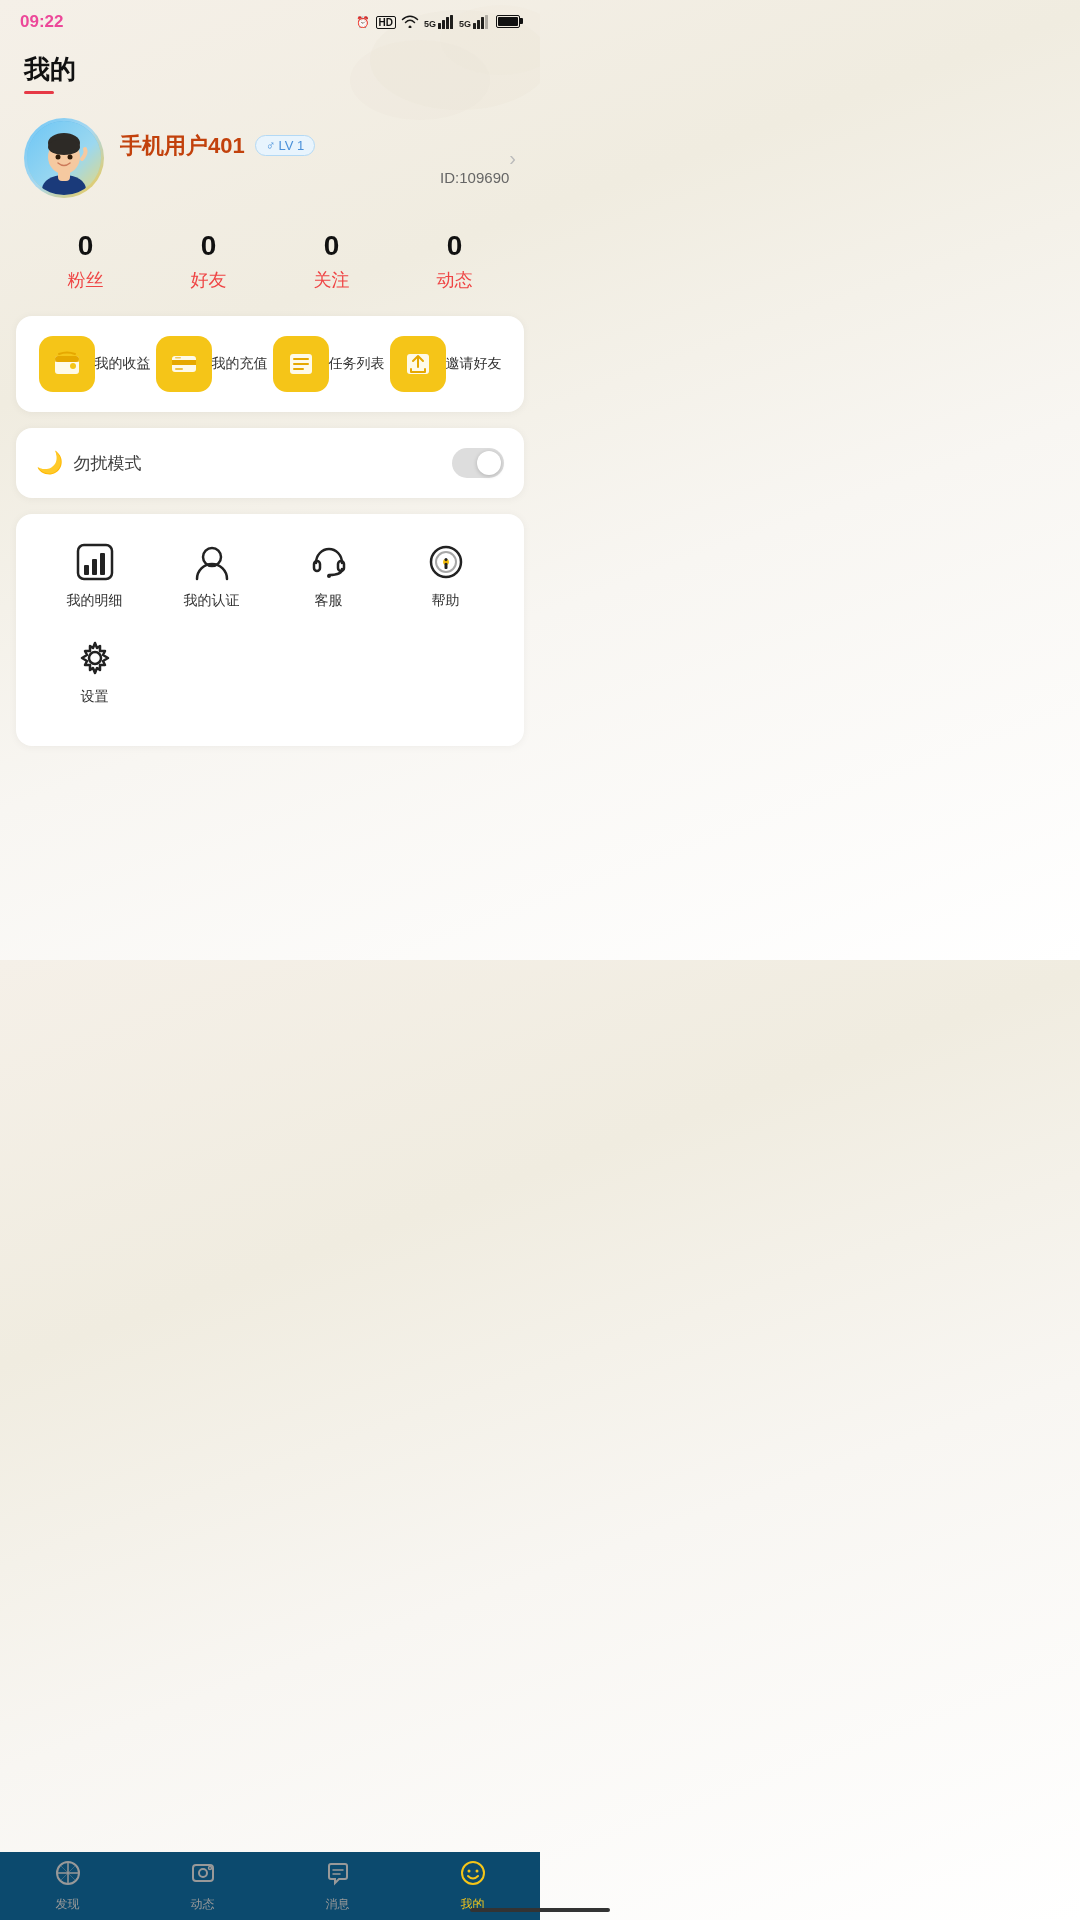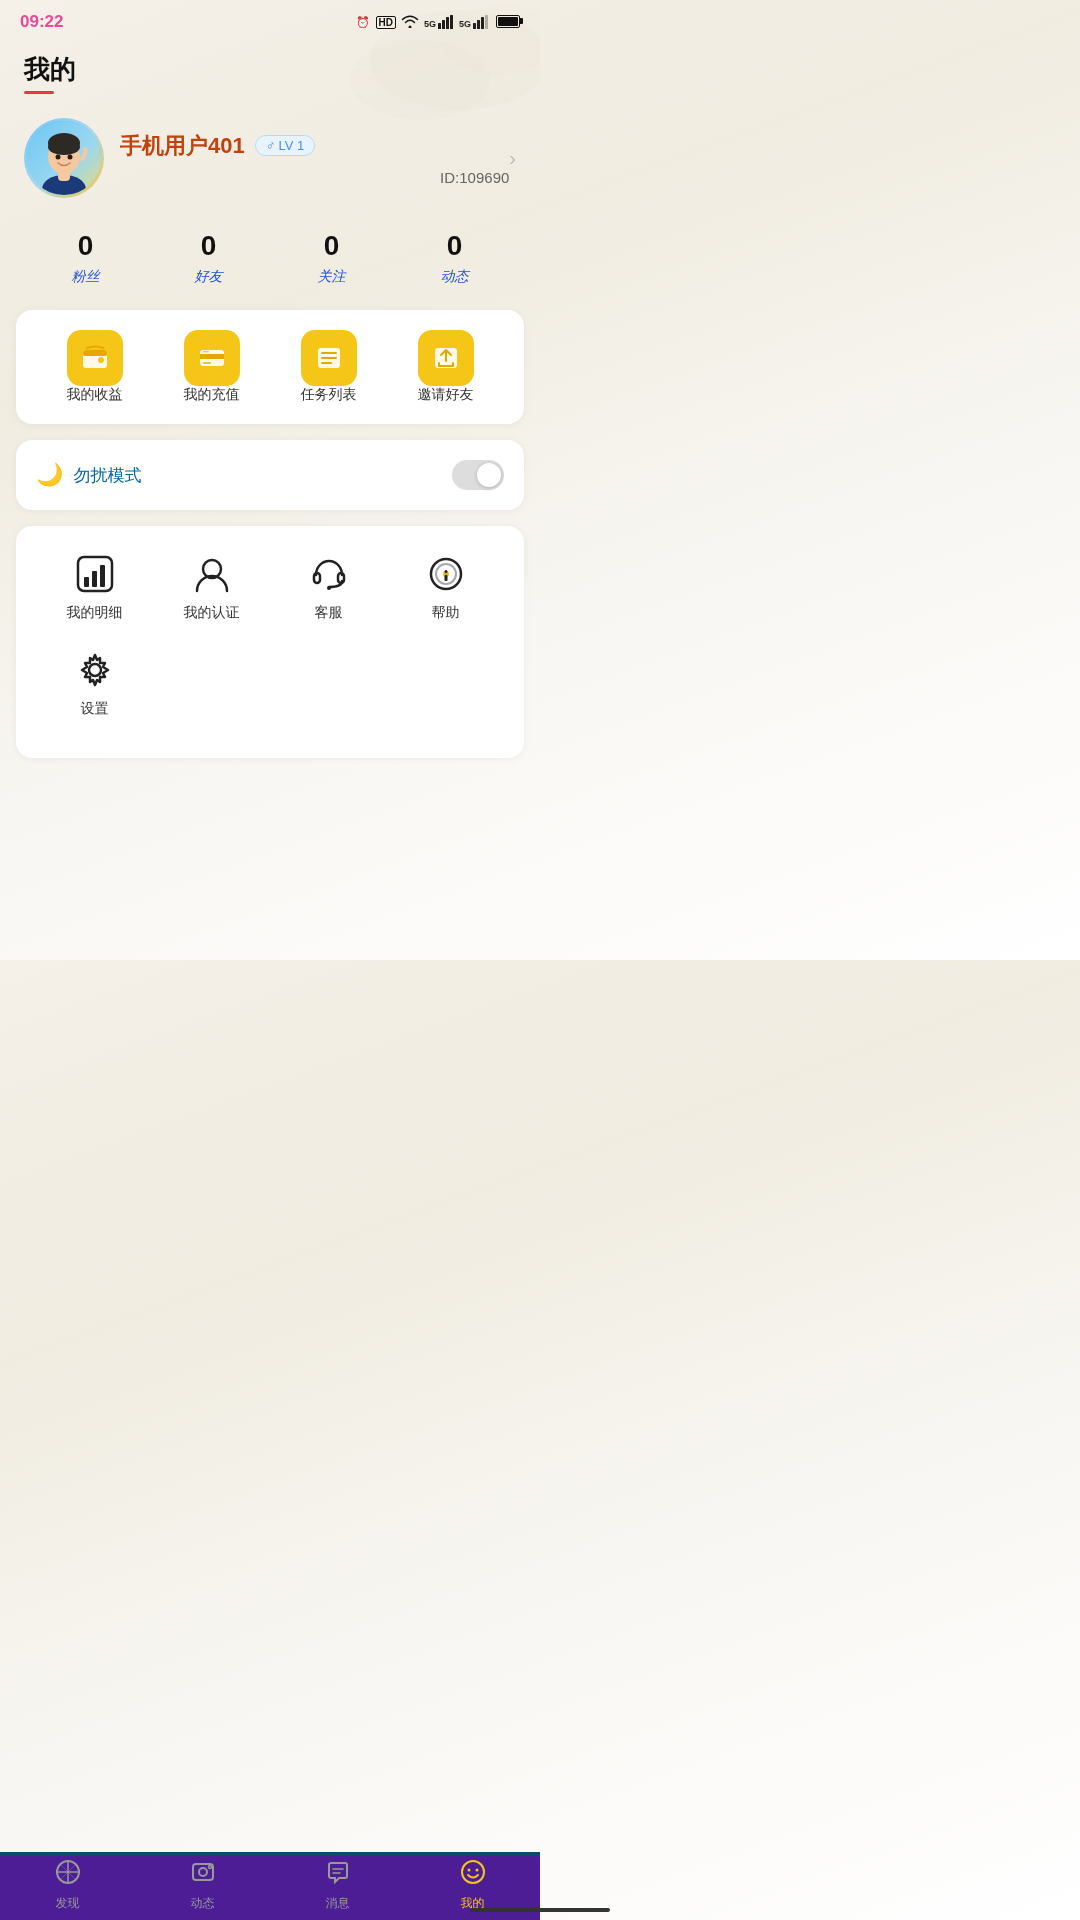--- a/index.html
+++ b/index.html
@@ -160,42 +160,41 @@
       flex-direction: column;
       align-items: center;
       gap: 6px;
     }
     .stat-number {
       font-size: 28px;
       font-weight: 700;
       color: #111;
     }
     .stat-label {
-      font-size: 14px;
-      color: #1d4ed8;
-      font-style: italic;
+      font-size: 18px;
+      color: #ef4444;
     }
 
     
     .card {
       background: #fff;
       border-radius: 16px;
       margin: 0 16px 16px 16px;
       padding: 20px;
       box-shadow: 0 1px 8px rgba(0,0,0,0.05);
     }
 
     
     .quick-actions {
       display: flex;
       justify-content: space-around;
     }
     .action-item {
       display: flex;
-      flex-direction: column;
+      flex-direction: row;
       align-items: center;
       cursor: pointer;
     }
     .action-icon-wrap {
       width: 56px;
       height: 56px;
       border-radius: 14px;
       background: #f5c518;
       display: flex;
       align-items: center;
@@ -219,21 +218,21 @@
     .dnd-left {
       display: flex;
       align-items: center;
       gap: 10px;
     }
     .dnd-moon {
       font-size: 22px;
     }
     .dnd-label {
       font-size: 17px;
-      color: #0369a1;
+      color: #404040;
     }
     .toggle {
       width: 52px;
       height: 30px;
       background: #ddd;
       border-radius: 15px;
       position: relative;
       cursor: pointer;
     }
     .toggle-knob {
@@ -272,22 +271,22 @@
       font-size: 14px;
       color: #333;
     }
 
     
     .bottom-nav {
       position: fixed;
       bottom: 0;
       left: 0;
       width: 540px;
-      background: #4c1d95;
-      border-top: 4px solid #0c4a6e;
+      background: #0c4a6e;
+      border-top: 6px solid #0c4a6e;
       display: flex;
       height: 68px;
     }
     .nav-item {
       flex: 1;
       display: flex;
       flex-direction: column;
       align-items: center;
       justify-content: center;
       gap: 4px;

